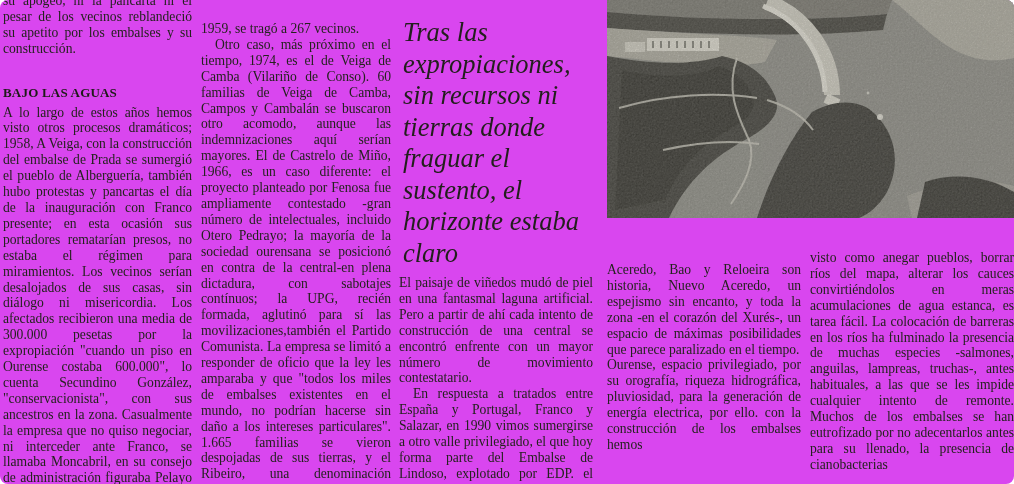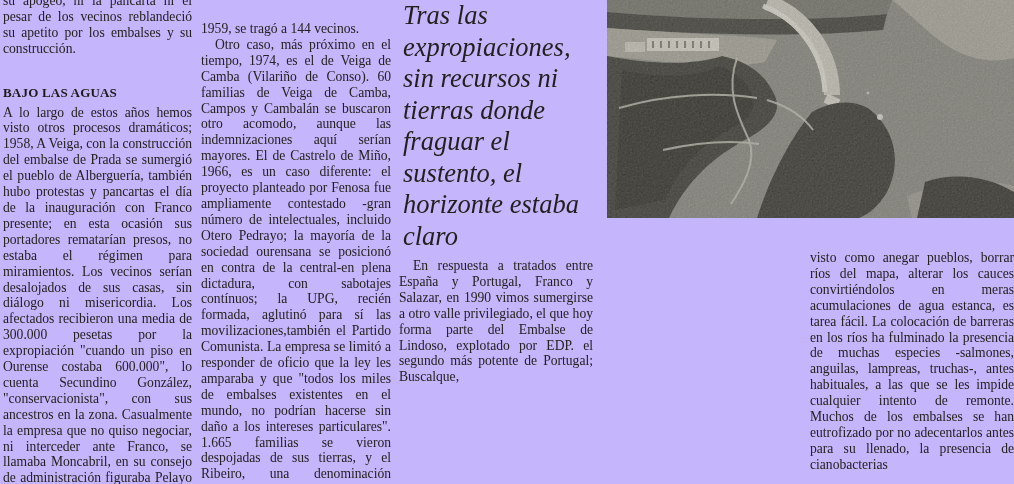--- a/index.html
+++ b/index.html
@@ -1,39 +1,39 @@
 <!DOCTYPE html>
 <html><head>
 <meta charset="utf-8">
 <style>
   html,body { margin:0; padding:0; }
   .page {
     position:relative; width:1014px; height:484px;
-    background:#c4b5fd; overflow:hidden;
-    font-family:"Liberation Serif", serif; color:#24221e;
+    background:#d946ef; overflow:hidden;
+    font-family:"Liberation Serif", serif; color:#24221e;border-radius:8px;
   }
   .col { position:absolute; top:0; }
   .body-text { font-size:13.6px; line-height:15.9px; text-align:justify; }
   .body-text p { margin:0; }
   .indent { text-indent:14px; }
   .col1 { left:3px;  width:189px; }
   .col2 { left:201px; width:190px; padding-top:21px; }
   .col3 { left:399px; width:194px; }
   .col4 { left:607px; width:194px; top:262px; }
   .col5 { left:810px; width:204px; top:250px;font-family:Liberation Serif, serif; }
   .intro { margin-top:-7px !important; }
   .section-heading {
     font-weight:bold; font-size:13px; letter-spacing:0.2px;
     margin:10px 0 4px 0; color:#1d1b18;
   }
   .col1 .section-heading { margin-top:28px; }
   .col4 .section-heading { margin-top:9px; }
   .pull-quote {
     font-style:italic; font-size:26.5px; line-height:31.5px;
-    padding:0 0 6px 4px; color:#221f1c; text-align:left;
+    padding:17px 0 6px 4px; color:#221f1c; text-align:left;
   }
   .photo {
     position:absolute; left:607px; top:0; width:407px; height:218px;
     background:#8e8d87;
   }
   .photo svg { display:block; }
   .caption {
     position:absolute; left:609px; top:222px; width:402px;
     font-family:"Liberation Sans", sans-serif; font-weight:bold;
     font-size:11.8px; line-height:14px; color:#2b2a27;
@@ -44,27 +44,28 @@
 
 <div class="page">
 
   <div class="col col1 body-text">
     <p class="intro">su apogeo, ni la pancarta ni el pesar de los vecinos reblandeció su apetito por los embalses y su construcción.</p>
     <div class="section-heading">BAJO LAS AGUAS</div>
     <p>A lo largo de estos años hemos visto otros procesos dramáticos; 1958, A Veiga, con la construcción del embalse de Prada se sumergió el pueblo de Alberguería, también hubo protestas y pancartas el día de la inauguración con Franco presente; en esta ocasión sus portadores rematarían presos, no estaba el régimen para miramientos. Los vecinos serían desalojados de sus casas, sin diálogo ni misericordia. Los afectados recibieron una media de 300.000 pesetas por la expropiación "cuando un piso en Ourense costaba 600.000", lo cuenta Secundino González, "conservacionista", con sus ancestros en la zona. Casualmente la empresa que no quiso negociar, ni interceder ante Franco, se llamaba Moncabril, en su consejo de administración figuraba Pelayo Alonso, ligado a los negocios de Carmen Polo, ésta fue la responsable del derrumbe de la central de Ribadelago en Zamora, que al año siguiente,</p>
   </div>
 
   <div class="col col2 body-text">
-    <p>1959, se tragó a 144 vecinos.</p>
+    <p>1959, se tragó a 267 vecinos.</p>
     <p class="indent">Otro caso, más próximo en el tiempo, 1974, es el de Veiga de Camba (Vilariño de Conso). 60 familias de Veiga de Camba, Campos y Cambalán se buscaron otro acomodo, aunque las indemnizaciones aquí serían mayores. El de Castrelo de Miño, 1966, es un caso diferente: el proyecto planteado por Fenosa fue ampliamente contestado -gran número de intelectuales, incluido Otero Pedrayo; la mayoría de la sociedad ourensana se posicionó en contra de la central-en plena dictadura, con sabotajes contínuos; la UPG, recién formada, aglutinó para sí las movilizaciones,también el Partido Comunista. La empresa se limitó a responder de oficio que la ley les amparaba y que "todos los miles de embalses existentes en el mundo, no podrían hacerse sin daño a los intereses particulares". 1.665 familias se vieron despojadas de sus tierras, y el Ribeiro, una denominación pequeña, perdió una de las zonas de mayor valor, por humedad y horas de sol, para la elaboración del vino.</p>
   </div>
 
   <div class="col col3">
     <div class="pull-quote">Tras las expropiaciones, sin recursos ni tierras donde fraguar el sustento, el horizonte estaba claro</div>
     <div class="body-text">
+      <p>El paisaje de viñedos mudó de piel en una fantasmal laguna artificial. Pero a partir de ahí cada intento de construcción de una central se encontró enfrente con un mayor número de movimiento contestatario.</p>
       <p class="indent">En respuesta a tratados entre España y Portugal, Franco y Salazar, en 1990 vimos sumergirse a otro valle privilegiado, el que hoy forma parte del Embalse de Lindoso, explotado por EDP. el segundo más potente de Portugal; Buscalque,</p>
     </div>
   </div>
 
   <div class="photo">
     <svg width="407" height="218" viewBox="0 0 407 218">
       <defs>
         <filter id="grainDark" x="0" y="0" width="100%" height="100%">
           <feTurbulence type="fractalNoise" baseFrequency="0.85" numOctaves="3" stitchTiles="stitch" result="n"></feTurbulence>
           <feColorMatrix in="n" type="matrix" values="0 0 0 0 0.05  0 0 0 0 0.05  0 0 0 0 0.04  0.7 0.7 0.7 0 0"></feColorMatrix>
@@ -121,19 +122,21 @@
       <circle cx="273" cy="117" r="3" fill="#e8e6dd"></circle>
       <circle cx="261" cy="93" r="1.4" fill="#d6d4cb"></circle>
 
       <rect x="0" y="0" width="407" height="218" filter="url(#grainDark)" opacity="0.30"></rect>
       <rect x="0" y="0" width="407" height="218" filter="url(#grainLight)" opacity="0.18"></rect>
     </svg>
   </div>
 
 
   <div class="col col4 body-text">
+    <p>Aceredo, Bao y Reloeira son historia, Nuevo Aceredo, un espejismo sin encanto, y toda la zona -en el corazón del Xurés-, un espacio de máximas posibilidades que parece paralizado en el tiempo.</p>
+    <p>Ourense, espacio privilegiado, por su orografía, riqueza hidrográfica, pluviosidad, para la generación de energía electrica, por ello. con la construcción de los embalses hemos</p>
   </div>
 
   <div class="col col5 body-text">
     <p>visto como anegar pueblos, borrar ríos del mapa, alterar los cauces convirtiéndolos en meras acumulaciones de agua estanca, es tarea fácil. La colocación de barreras en los ríos ha fulminado la presencia de muchas especies -salmones, anguilas, lampreas, truchas-, antes habituales, a las que se les impide cualquier intento de remonte. Muchos de los embalses se han eutrofizado por no adecentarlos antes para su llenado, la presencia de cianobacterias</p>
   </div>
 
 </div>
 
 </body></html>

